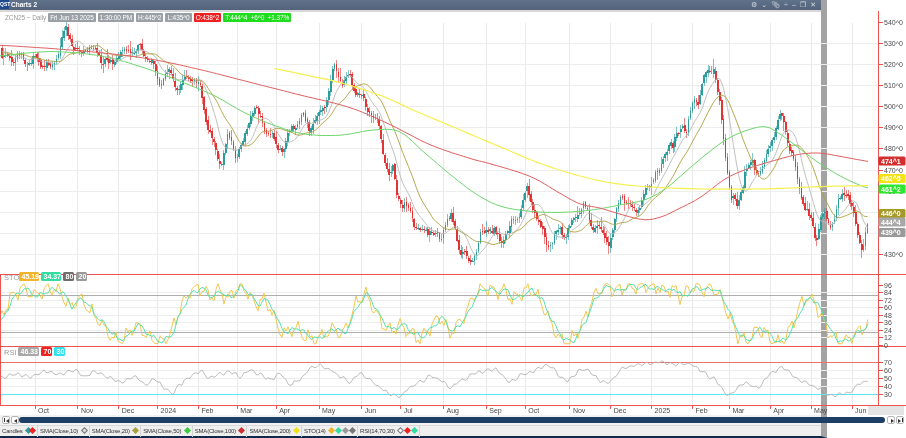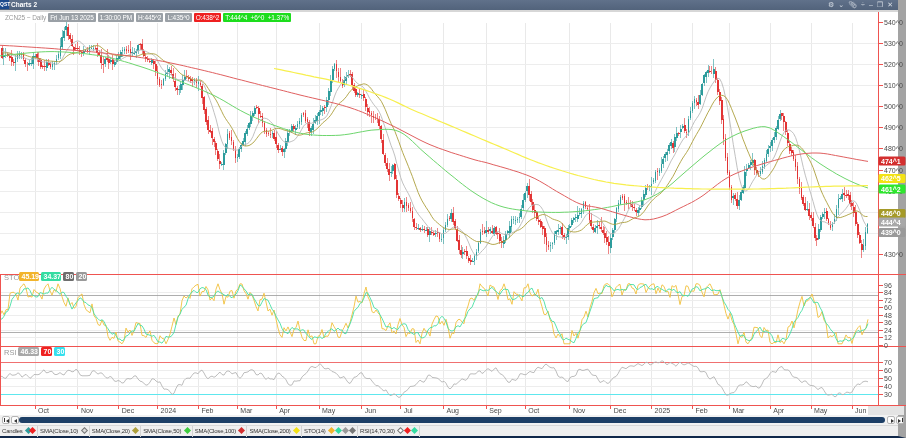--- a/index.html
+++ b/index.html
@@ -1,15 +1,15 @@
 <!DOCTYPE html>
 <html><head><meta charset="utf-8"><style>
 * { margin:0; padding:0; box-sizing:border-box; }
 html,body { width:906px; height:438px; overflow:hidden; font-family:"Liberation Sans", sans-serif; background:#fff; }
-#win { position:relative; width:906px; height:438px; background:#fff; border-right:8px solid #a3a3a3; border-bottom:2px solid #10284a; }
+#win { position:relative; width:827px; height:438px; background:#fff; border-right:6px solid #a3a3a3; border-bottom:2px solid #10284a; }
 #titlebar { position:absolute; left:0; top:0; width:100%; height:10px; background:linear-gradient(#60718a,#52637b); }
 #qst { position:absolute; left:0; top:0; width:9px; height:9px; background:#1c4a8c; color:#fff; font-size:5px; font-weight:bold; text-align:center; line-height:9px; }
 #title { position:absolute; left:11px; top:0px; color:#fff; font-size:6.5px; line-height:10px; font-weight:bold; }
 #ticons { position:absolute; right:5px; top:0; color:#d6dce4; font-size:7px; line-height:10px; }
 #ticons span { display:inline-block; margin-left:4px; }
 #substrip { position:absolute; left:0; top:10px; width:100%; height:2px; background:#d7d7d7; }
 #infobar { position:absolute; left:5px; top:13px; height:9px; font-size:6.5px; letter-spacing:-0.1px; line-height:9px; color:#9a9a9a; white-space:nowrap; }
 .ib { display:inline-block; background:#9aa0a6; color:#fff; padding:0 2px; margin-left:2px; height:9px; line-height:9px; border-radius:1px; }
 .ib.red { background:#ee2020; }
 .ib.grn { background:#1ddd1d; }

